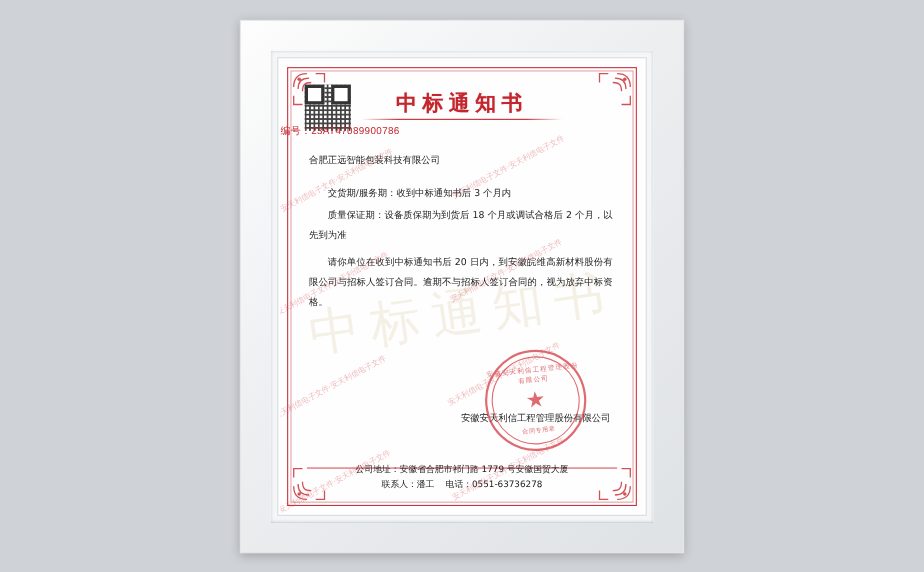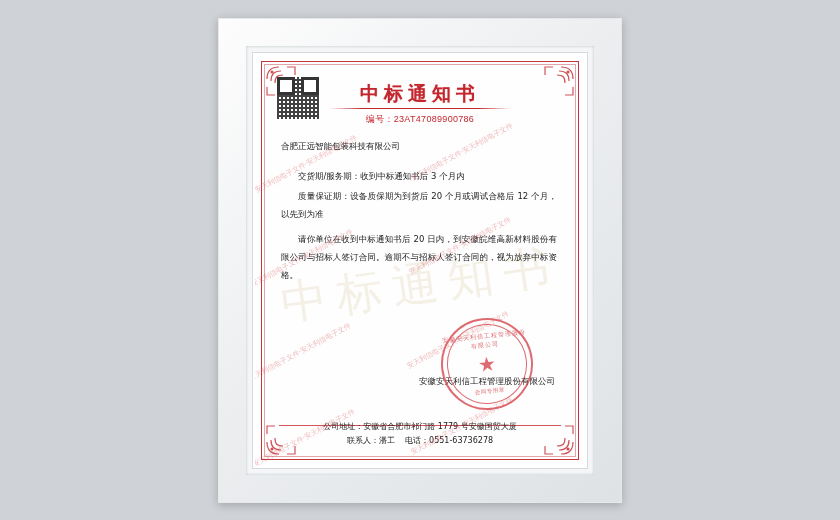--- a/index.html
+++ b/index.html
@@ -131,21 +131,21 @@
     position: absolute;
     left: 74px; right: 74px;
     top: 53px;
     height: 1px;
     background: linear-gradient(90deg, rgba(196,38,46,0) 0%, #c4262e 18%, #c4262e 82%, rgba(196,38,46,0) 100%);
   }
   .code {
     position: absolute;
     left: 0; right: 0;
     top: 58px;
-    text-align: center;
+    text-align: left;
     font-size: 9px;
     color: #c4262e;
     letter-spacing: 0.3px;
   }
 
   
   .body {
     position: absolute;
     left: 26px;
     right: 24px;
@@ -322,21 +322,21 @@
       <div class="title-rule"></div>
       <div class="code">
         <span>编号：</span><span>23AT47089900786</span>
       </div>
 
       <div class="body">
         <p>合肥正远智能包装科技有限公司</p>
         <div class="gap"></div>
         <div class="gap"></div>
         <p class="indent">交货期/服务期：收到中标通知书后 3 个月内</p>
-        <p class="indent">质量保证期：设备质保期为到货后 20 个月或调试合格后 12 个月，以先到为准</p>
+        <p class="indent">质量保证期：设备质保期为到货后 18 个月或调试合格后 2 个月，以先到为准</p>
         <div class="gap"></div>
         <p class="indent">请你单位在收到中标通知书后 20 日内，到安徽皖维高新材料股份有限公司与招标人签订合同。逾期不与招标人签订合同的，视为放弃中标资格。</p>
       </div>
 
       <div class="sign">
         <div>安徽安天利信工程管理股份有限公司</div>
       </div>
 
       <div class="seal">
         <div class="ring"></div>

